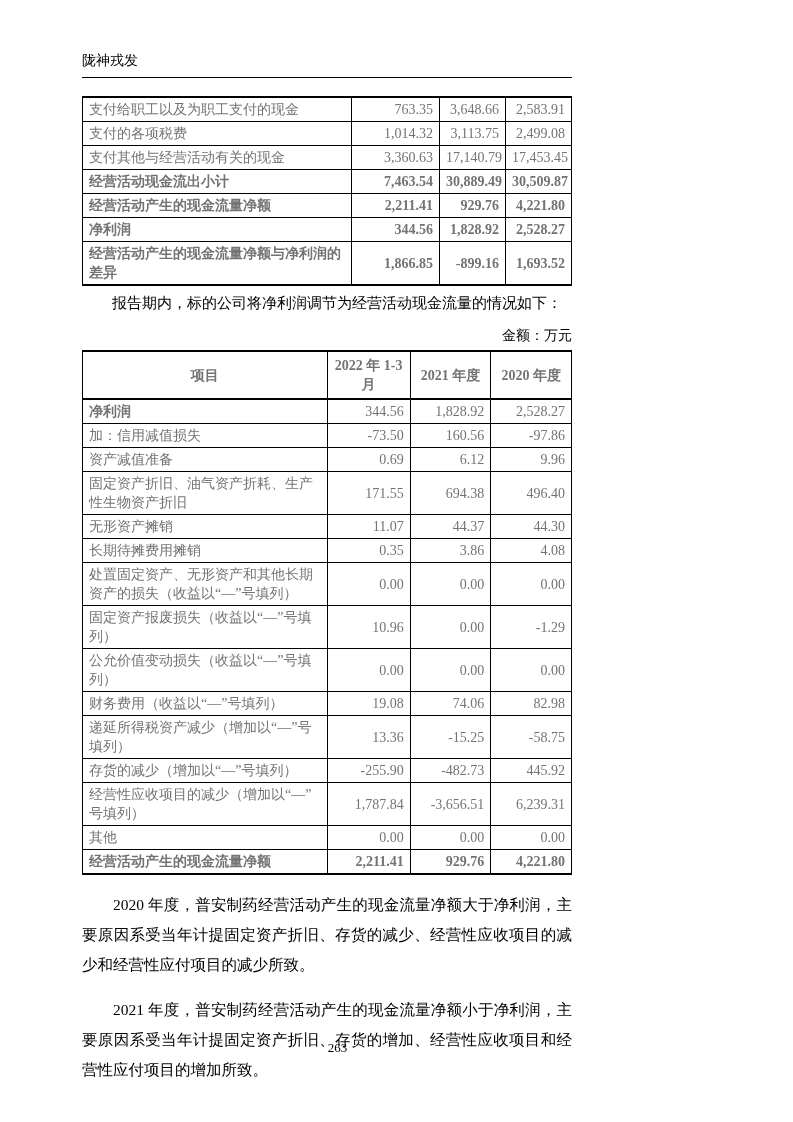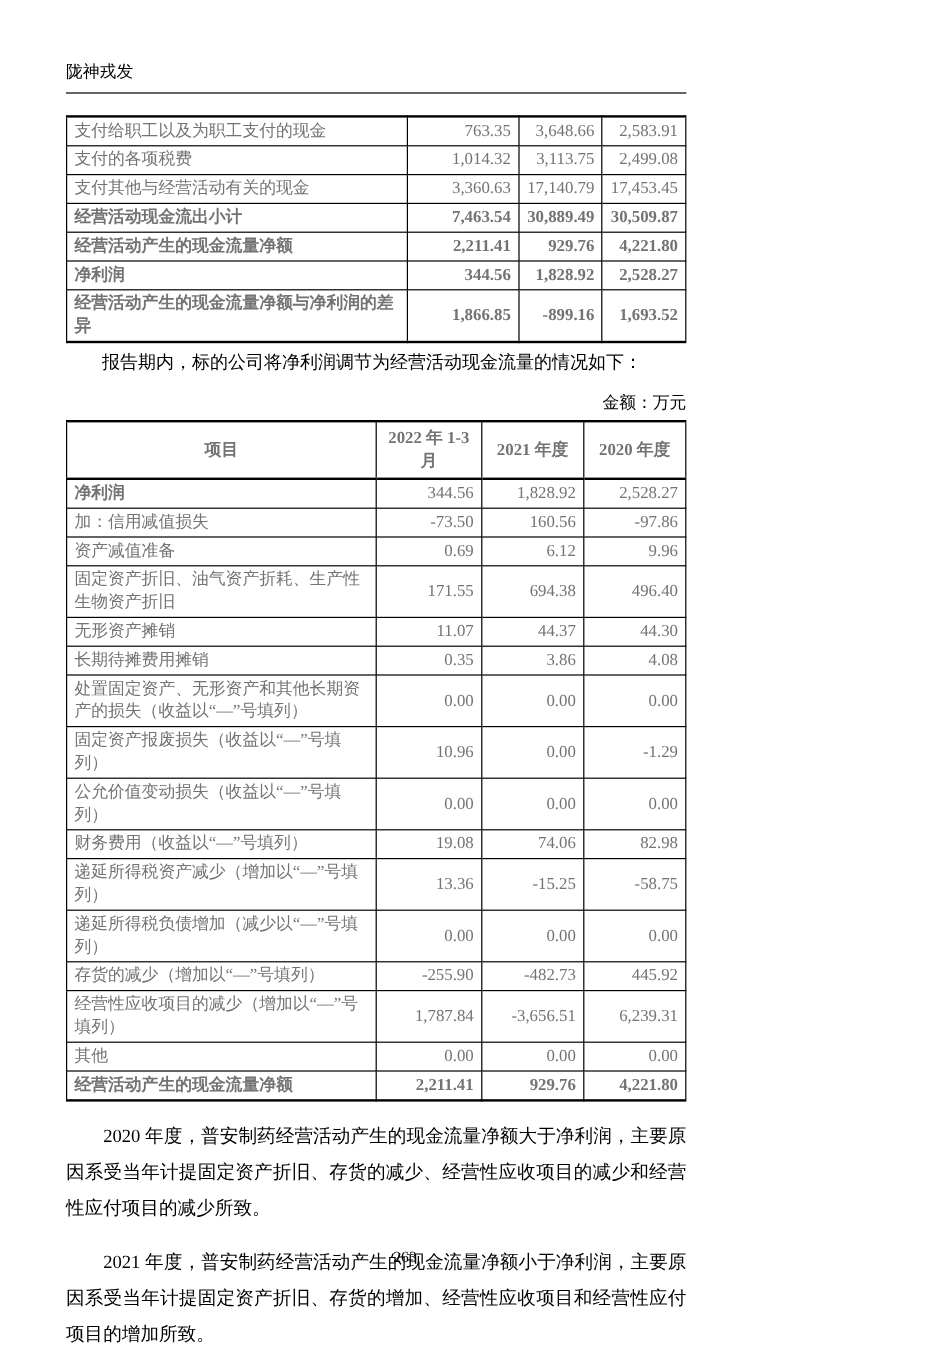--- a/index.html
+++ b/index.html
@@ -12,21 +12,21 @@
     height: 1122px;
     position: relative;
     font-family: "Liberation Serif", "DejaVu Serif", serif;
     color: #000000;
   }
   .page {
     position: relative;
     box-sizing: border-box;
     width: 675px;
     height: 1122px;
-    padding: 52px 103px 0 55px;
+    padding: 52px 103px 0 82px;
     overflow: hidden;
   }
   
   .doc-header {
     display: flex;
     justify-content: space-between;
     align-items: flex-end;
     font-size: 14px;
     line-height: 18px;
     padding-bottom: 7px;
@@ -232,26 +232,20 @@
           <td class="num-cell">74.06</td>
           <td class="num-cell">82.98</td>
         </tr>
         <tr>
           <td class="label-cell">递延所得税资产减少（增加以“—”号填列）</td>
           <td class="num-cell">13.36</td>
           <td class="num-cell">-15.25</td>
           <td class="num-cell">-58.75</td>
         </tr>
         <tr>
-          <td class="label-cell">递延所得税负债增加（减少以“—”号填列）</td>
-          <td class="num-cell">0.00</td>
-          <td class="num-cell">0.00</td>
-          <td class="num-cell">0.00</td>
-        </tr>
-        <tr>
           <td class="label-cell">存货的减少（增加以“—”号填列）</td>
           <td class="num-cell">-255.90</td>
           <td class="num-cell">-482.73</td>
           <td class="num-cell">445.92</td>
         </tr>
         <tr>
           <td class="label-cell">经营性应收项目的减少（增加以“—”号填列）</td>
           <td class="num-cell">1,787.84</td>
           <td class="num-cell">-3,656.51</td>
           <td class="num-cell">6,239.31</td>

